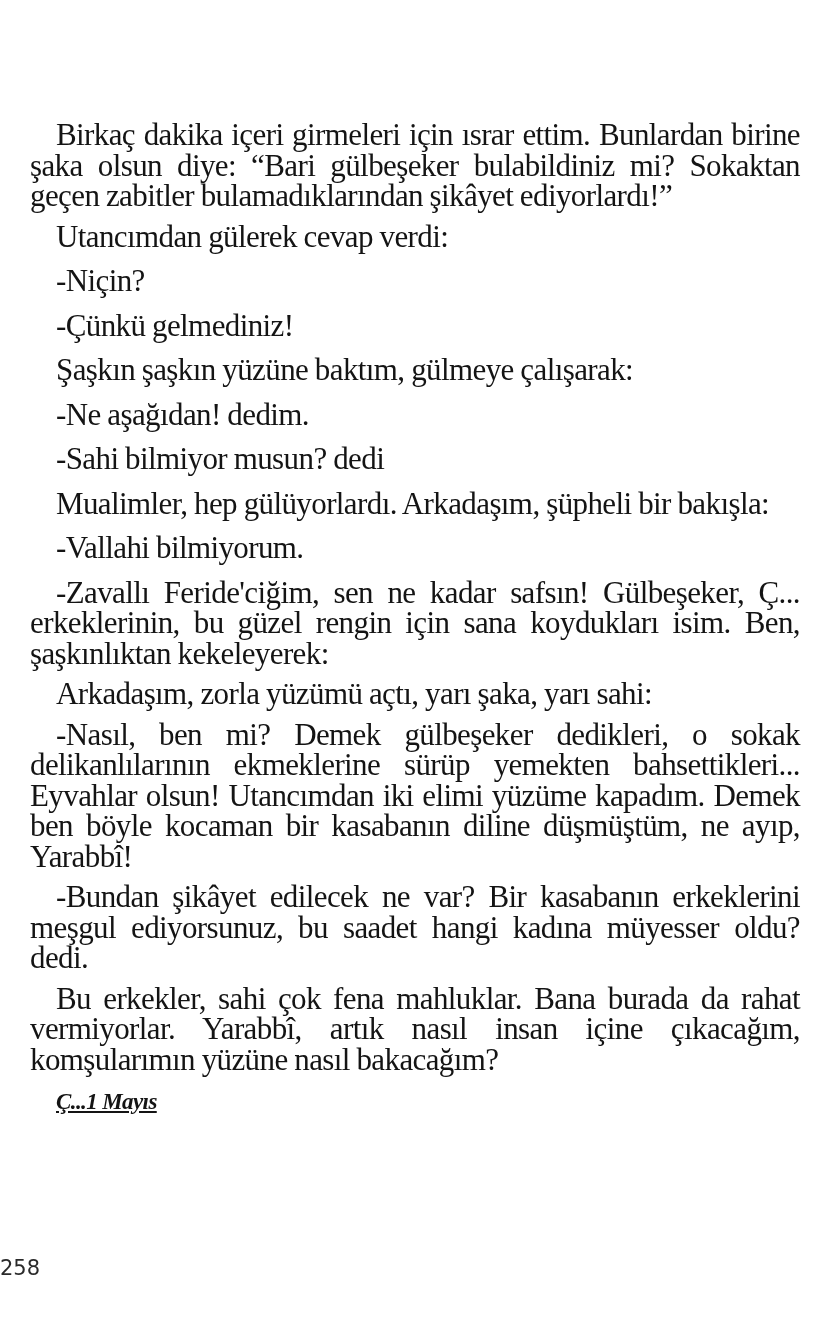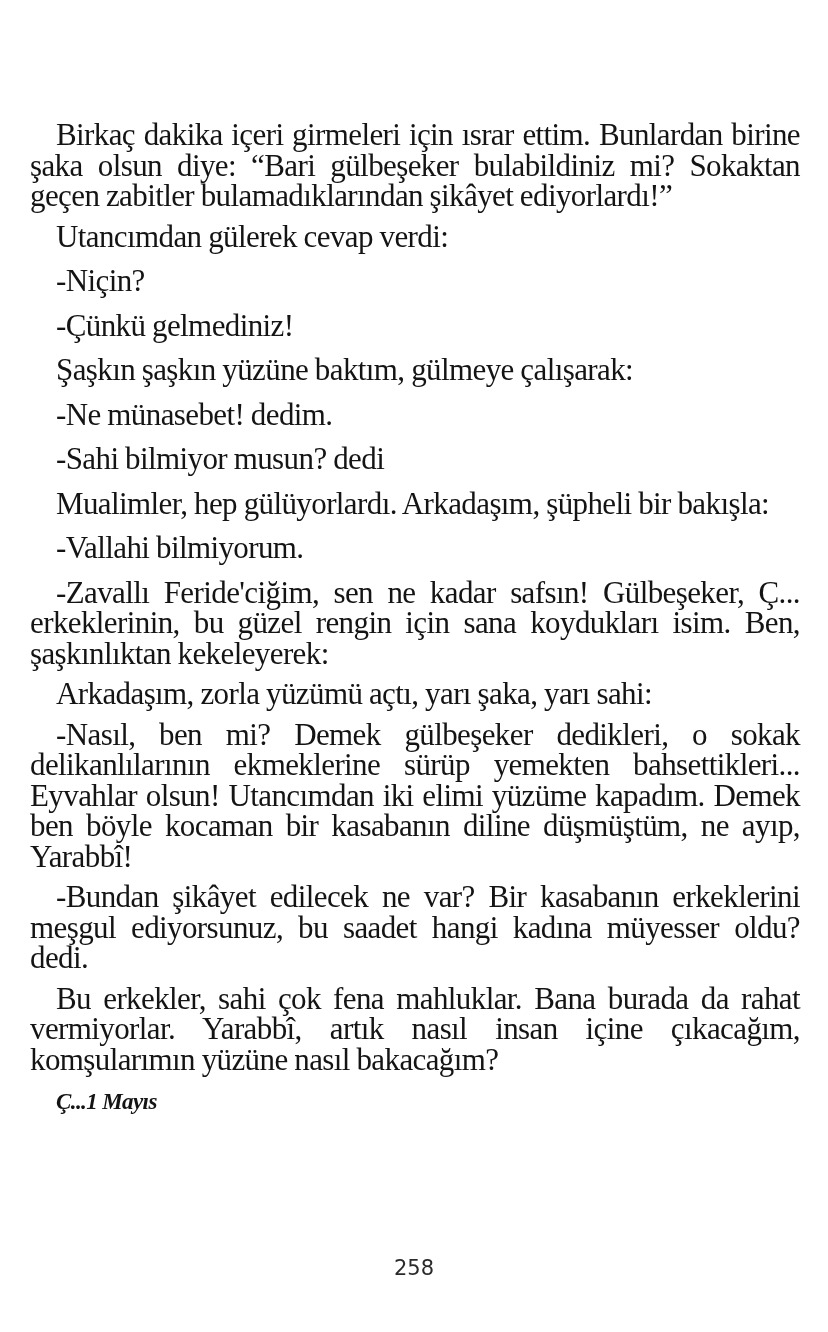--- a/index.html
+++ b/index.html
@@ -34,42 +34,43 @@
       margin-bottom: 14px;
     }
     .heading {
       margin: 12px 0 14px 0;
       font-size: 23px;
       line-height: 30px;
       font-weight: bold;
       font-style: italic;
       text-indent: 26px;
       letter-spacing: -0.6px;
+      text-decoration: underline;
     }
     .page-number {
       position: absolute;
       left: 0;
       width: 828px;
       top: 1256px;
-      text-align: center;
+      text-align: left;
       font-family: "DejaVu Sans", sans-serif;
       font-size: 21px;
       color: #2a2a2a;
     }
   </style>
 </head>
 <body>
 
 <div class="page">
   <p class="para">Birkaç dakika içeri girmeleri için ısrar ettim. Bunlardan birine şaka olsun diye: “Bari gülbeşeker bulabildiniz mi? Sokaktan geçen zabitler bulamadıklarından şikâyet ediyorlardı!”</p>
   <p class="para short">Utancımdan gülerek cevap verdi:</p>
   <p class="para short">-Niçin?</p>
   <p class="para short">-Çünkü gelmediniz!</p>
   <p class="para short">Şaşkın şaşkın yüzüne baktım, gülmeye çalışarak:</p>
-  <p class="para short">-Ne münasebet! dedim.</p>
+  <p class="para short">-Ne aşağıdan! dedim.</p>
   <p class="para short">-Sahi bilmiyor musun? dedi</p>
   <p class="para short">Mualimler, hep gülüyorlardı. Arkadaşım, şüpheli bir bakışla:</p>
   <p class="para short">-Vallahi bilmiyorum.</p>
   <p class="para">-Zavallı Feride'ciğim, sen ne kadar safsın! Gülbeşeker, Ç... erkeklerinin, bu güzel rengin için sana koydukları isim. Ben, şaşkınlıktan kekeleyerek:</p>
   <p class="para">Arkadaşım, zorla yüzümü açtı, yarı şaka, yarı sahi:</p>
   <p class="para">-Nasıl, ben mi? Demek gülbeşeker dedikleri, o sokak delikanlılarının ekmeklerine sürüp yemekten bahsettikleri... Eyvahlar olsun! Utancımdan iki elimi yüzüme kapadım. Demek ben böyle kocaman bir kasabanın diline düşmüştüm, ne ayıp, Yarabbî!</p>
   <p class="para">-Bundan şikâyet edilecek ne var? Bir kasabanın erkeklerini meşgul ediyorsunuz, bu saadet hangi kadına müyesser oldu? dedi.</p>
   <p class="para">Bu erkekler, sahi çok fena mahluklar. Bana burada da rahat vermiyorlar. Yarabbî, artık nasıl insan içine çıkacağım, komşularımın yüzüne nasıl bakacağım?</p>
   <p class="heading">Ç...1 Mayıs</p>
 </div>

